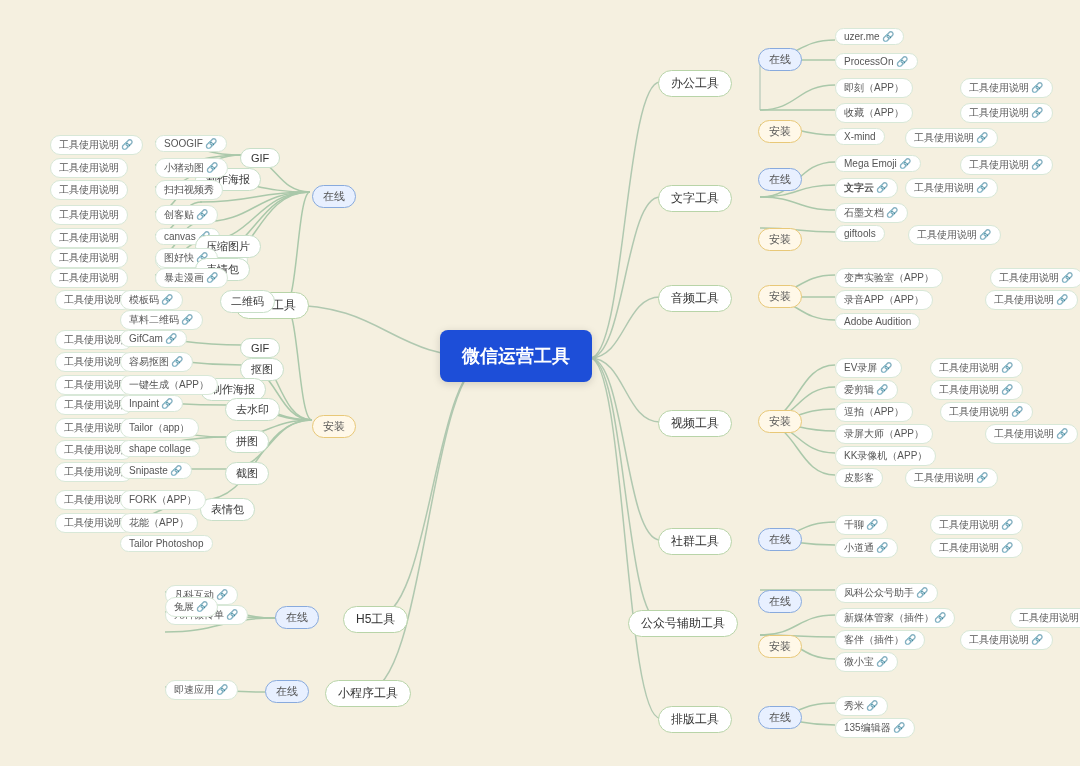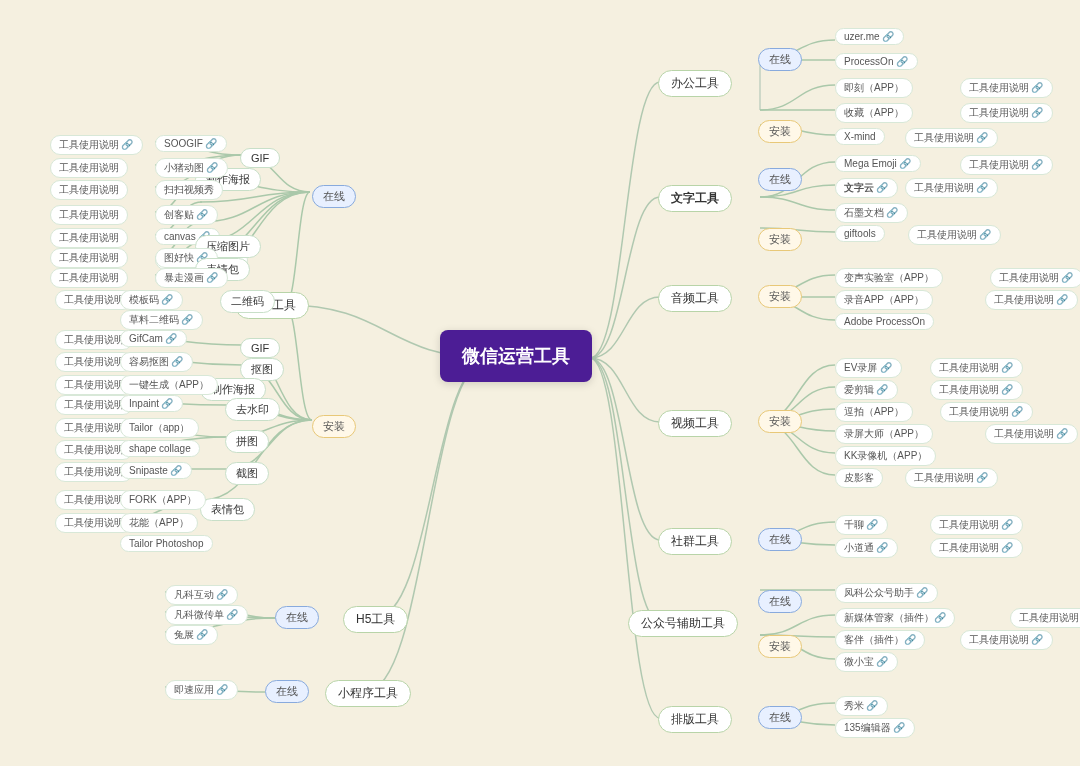--- a/index.html
+++ b/index.html
@@ -20,21 +20,21 @@
       pointer-events: none;
     }
     .node {
       position: absolute;
       white-space: nowrap;
       display: flex;
       align-items: center;
       justify-content: center;
     }
     .center-node {
-      background: #4c1d95;
+      background: #1d4ed8;
       color: #fff;
       font-size: 18px;
       font-weight: bold;
       border-radius: 8px;
       padding: 14px 22px;
       box-shadow: 0 2px 8px rgba(0,0,0,0.15);
     }
     .branch-node {
       background: #fff;
       border: 1.5px solid #b8d4a8;
@@ -188,21 +188,21 @@
 <div class="node small-node" style="left:960px;top:103px;">
     <span>工具使用说明 🔗</span>
   </div>
 <div class="node small-node" style="left:835px;top:128px;">
     <span>X-mind</span>
   </div>
 <div class="node small-node" style="left:905px;top:128px;">
     <span>工具使用说明 🔗</span>
   </div>
 
-<div class="node branch-node" style="left:658px;top:185px;font-weight:bold;">
+<div class="node branch-node" style="left:658px;top:185px;">
     <span>文字工具</span>
   </div>
 <div class="node online-node" style="left:758px;top:168px;">
     <span>在线</span>
   </div>
 <div class="node install-node" style="left:758px;top:228px;">
     <span>安装</span>
   </div>
 
 <div class="node small-node" style="left:835px;top:155px;">
@@ -240,21 +240,21 @@
 <div class="node small-node" style="left:990px;top:268px;">
     <span>工具使用说明 🔗</span>
   </div>
 <div class="node small-node" style="left:835px;top:290px;">
     <span>录音APP（APP）</span>
   </div>
 <div class="node small-node" style="left:985px;top:290px;">
     <span>工具使用说明 🔗</span>
   </div>
 <div class="node small-node" style="left:835px;top:313px;">
-    <span>Adobe ProcessOn</span>
+    <span>Adobe Audition</span>
   </div>
 
 <div class="node branch-node" style="left:658px;top:410px;">
     <span>视频工具</span>
   </div>
 <div class="node install-node" style="left:758px;top:410px;">
     <span>安装</span>
   </div>
 
 <div class="node small-node" style="left:835px;top:358px;">
@@ -537,21 +537,21 @@
 <div class="node online-node" style="left:275px;top:606px;">
     <span>在线</span>
   </div>
 
 <div class="node small-node" style="left:165px;top:585px;">
     <span>凡科互动 🔗</span>
   </div>
 <div class="node small-node" style="left:165px;top:605px;">
     <span>凡科微传单 🔗</span>
   </div>
-<div class="node small-node" style="left:165px;top:625px;">
+<div class="node small-node" style="left:165px;top:597px;">
     <span>兔展 🔗</span>
   </div>
 
 <div class="node branch-node" style="left:325px;top:680px;">
     <span>小程序工具</span>
   </div>
 <div class="node online-node" style="left:265px;top:680px;">
     <span>在线</span>
   </div>
 <div class="node small-node" style="left:165px;top:680px;justify-content:center;">

